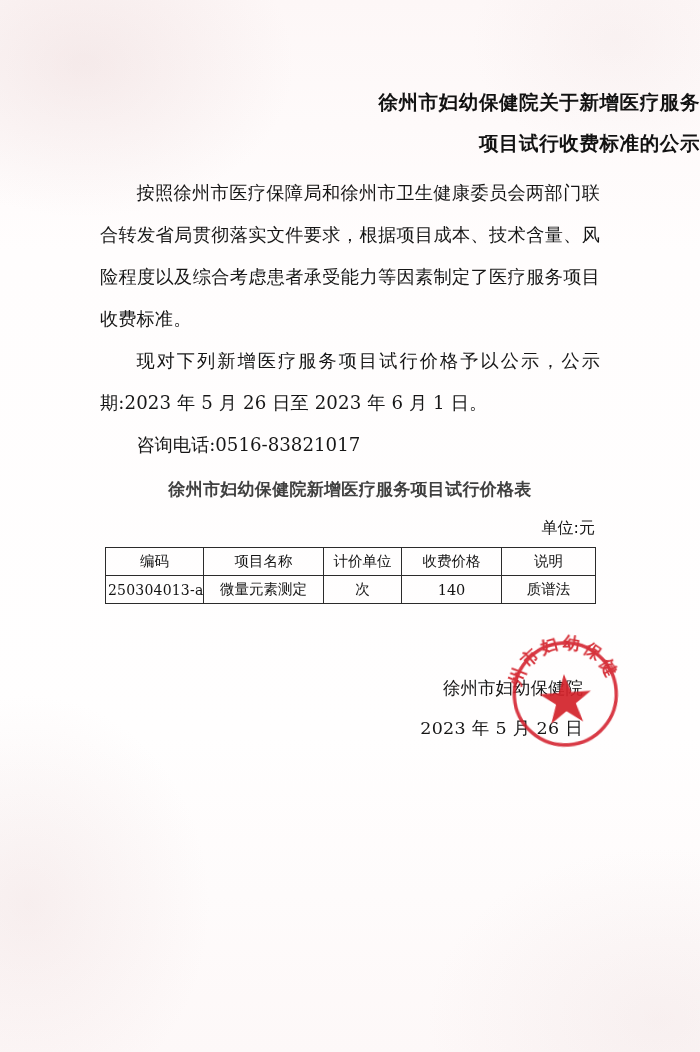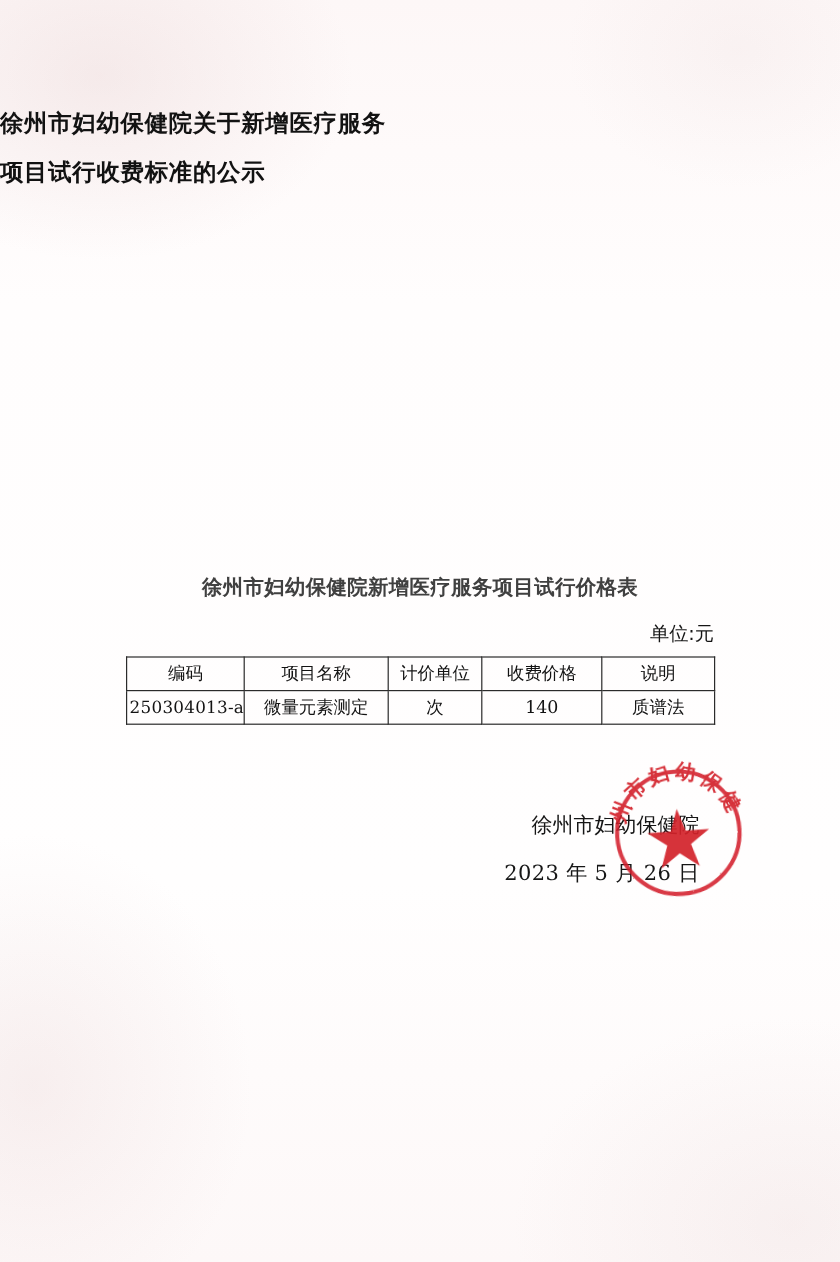--- a/index.html
+++ b/index.html
@@ -35,21 +35,21 @@
     inset: 0;
     z-index: 2;
   }
 
   
   .doc-title {
     position: absolute;
     left: 0;
     right: 0;
     top: 82px;
-    text-align: left;
+    text-align: right;
     font-family: "DejaVu Sans", "Liberation Sans", sans-serif;
     font-weight: bold;
     font-size: 19.5px;
     letter-spacing: 0.6px;
     line-height: 41px;
     color: #121212;
   }
   .doc-title .tline { display: block; }
 
   
@@ -186,20 +186,25 @@
 
 <div class="paper-texture"></div>
 
 <div class="page">
 
   <div class="doc-title">
     <span class="tline">徐州市妇幼保健院关于新增医疗服务</span>
     <span class="tline">项目试行收费标准的公示</span>
   </div>
 
+  <div class="body-block">
+    <p class="para indent">按照徐州市医疗保障局和徐州市卫生健康委员会两部门联合转发省局贯彻落实文件要求，根据项目成本、技术含量、风险程度以及综合考虑患者承受能力等因素制定了医疗服务项目收费标准。</p>
+    <p class="para indent">现对下列新增医疗服务项目试行价格予以公示，公示期:2023 年 5 月 26 日至 2023 年 6 月 1 日。</p>
+    <p class="contact-line">咨询电话:0516-83821017</p>
+  </div>
 
   <div class="table-caption">徐州市妇幼保健院新增医疗服务项目试行价格表</div>
   <div class="unit-label">单位:元</div>
 
   <table class="price-table">
     <colgroup>
       <col class="c-code">
         <col class="c-name">
         <col class="c-unit">
         <col class="c-price">

